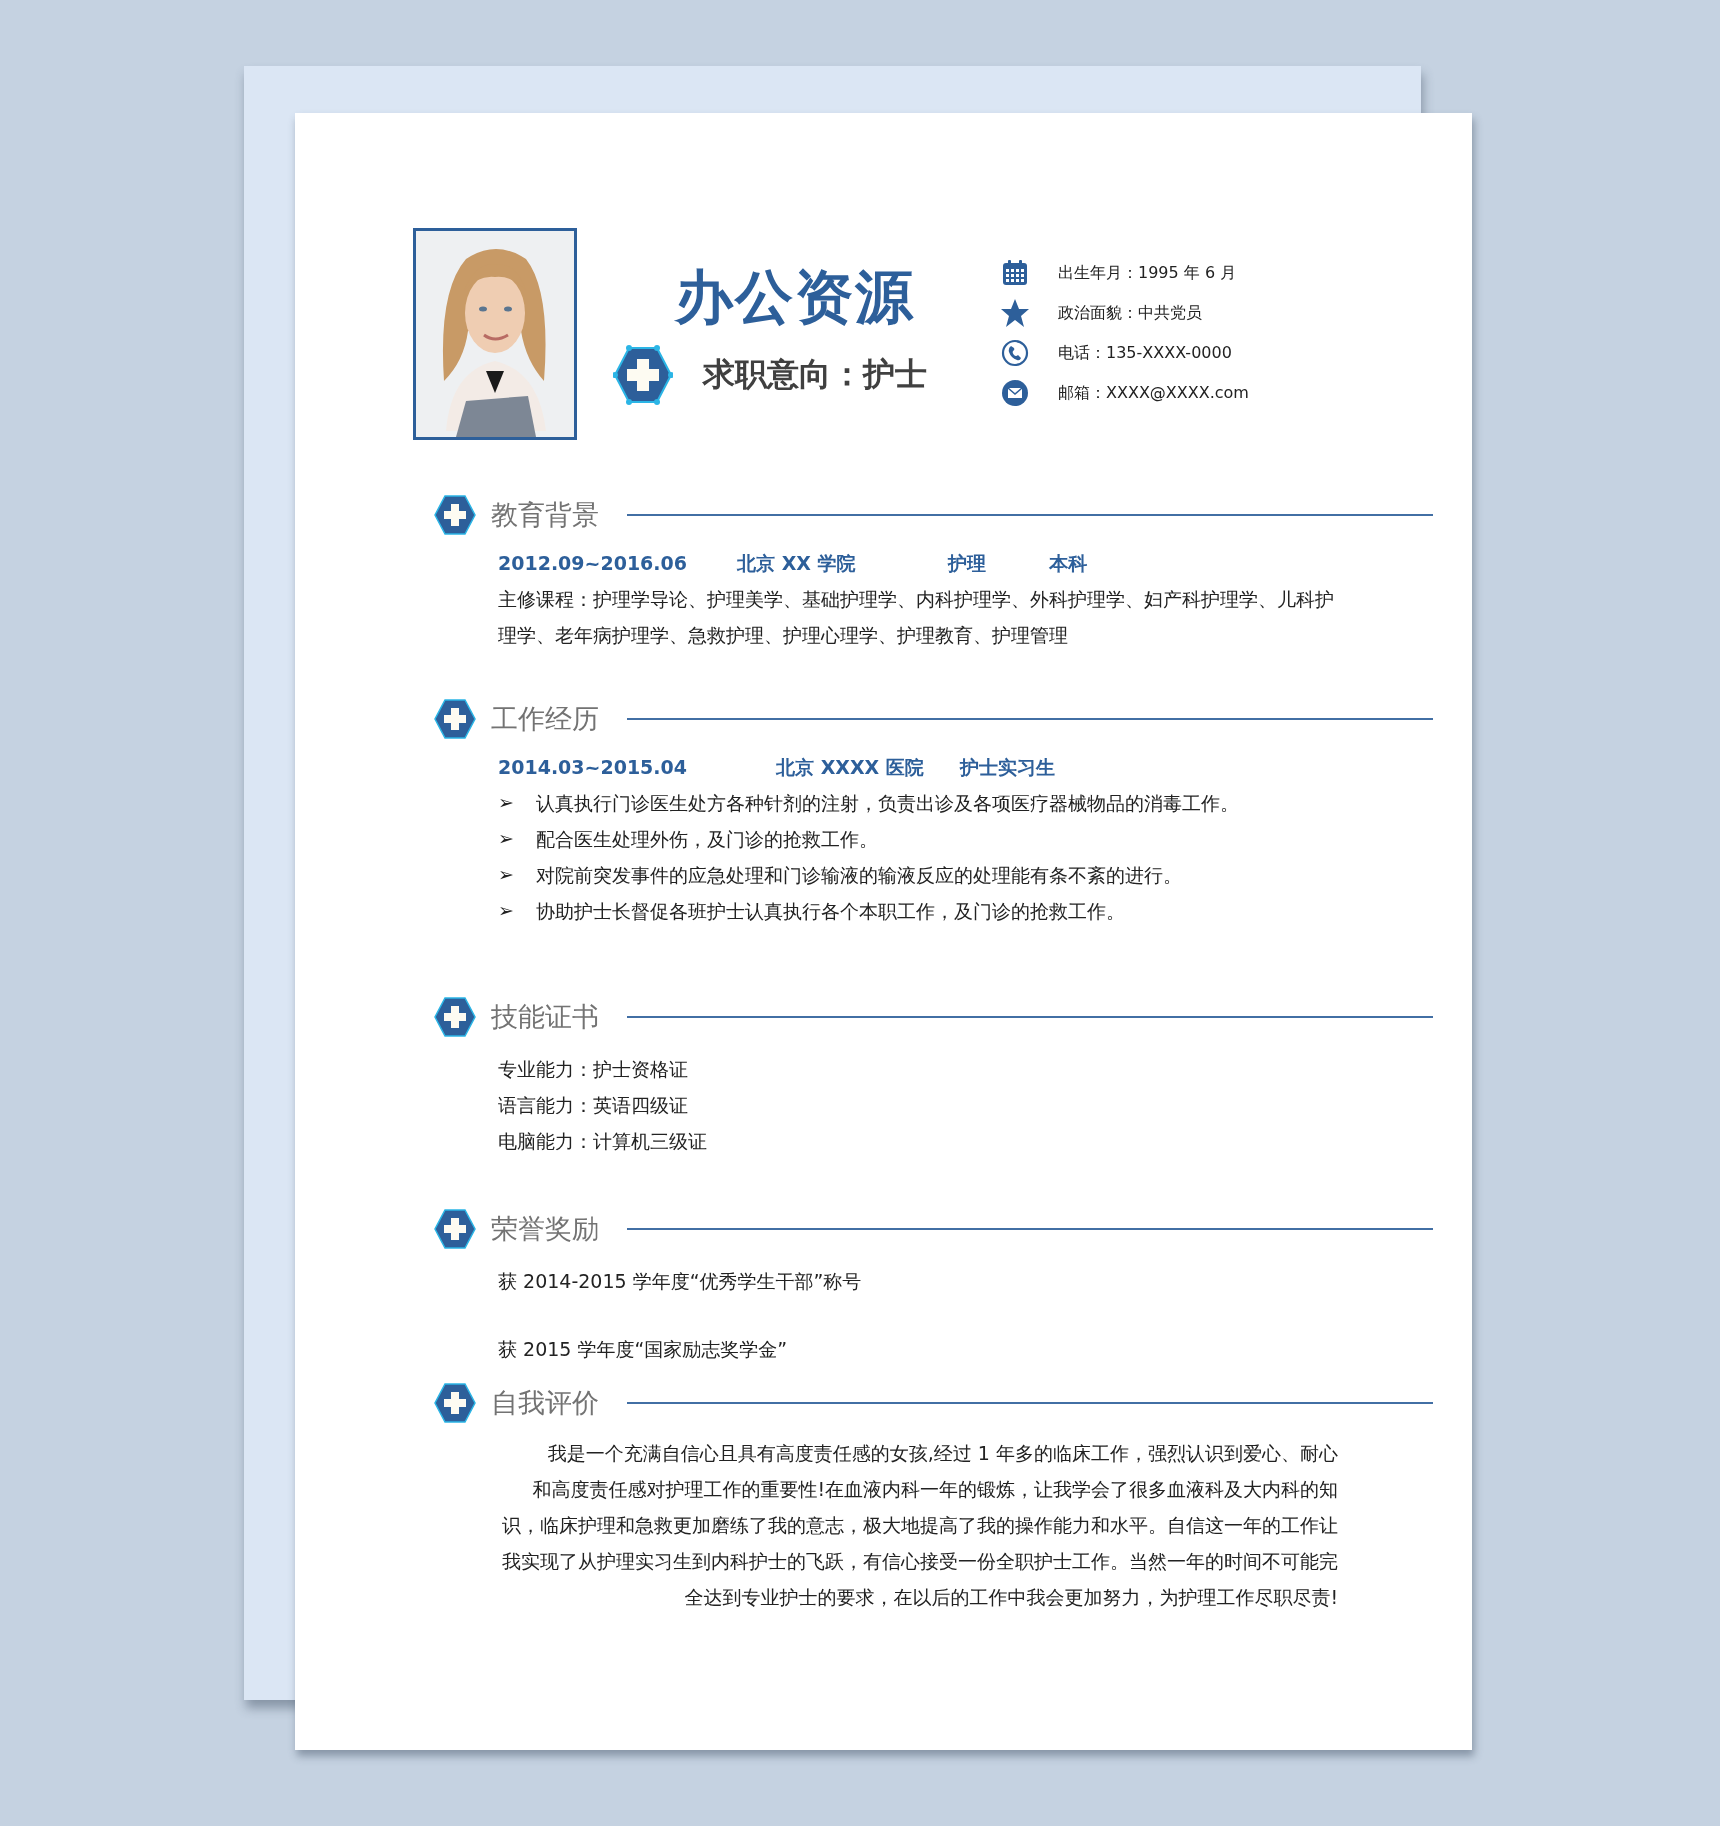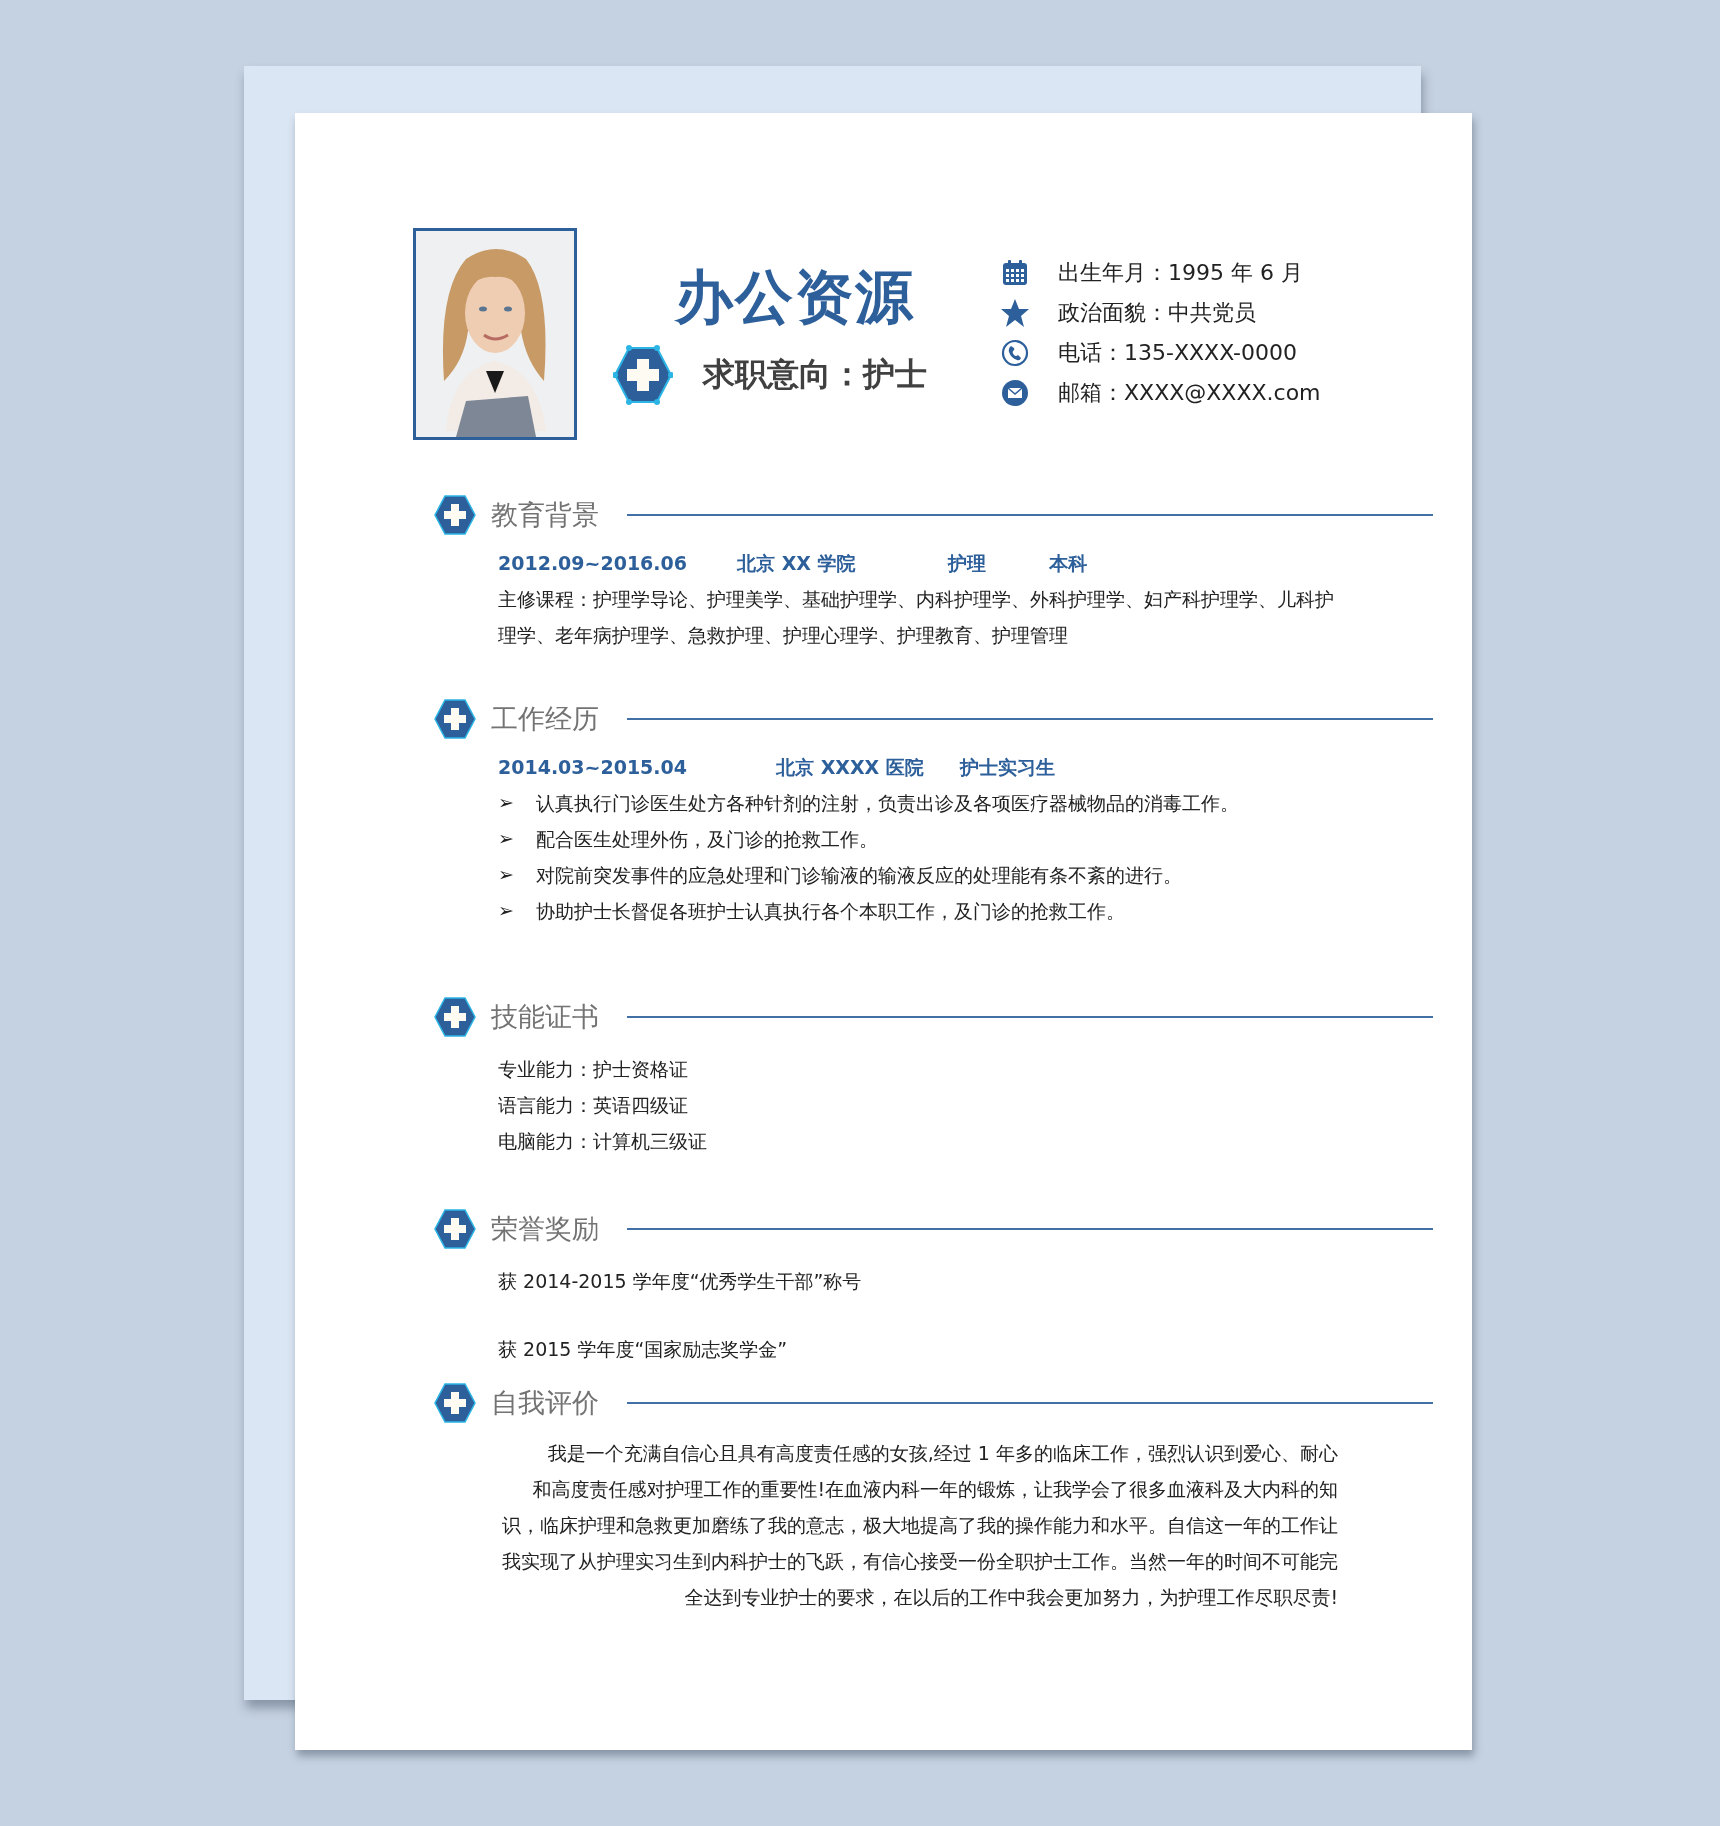--- a/index.html
+++ b/index.html
@@ -9,21 +9,21 @@
        box-shadow:2px 8px 10px rgba(60,75,95,0.45);}
   .front-sheet{position:absolute;left:295px;top:113px;width:1177px;height:1637px;background:#ffffff;
        box-shadow:2px 6px 8px rgba(60,75,95,0.45);}
   .abs{position:absolute;}
   .photo-frame{left:118px;top:115px;width:158px;height:206px;border:3px solid #2d5f9a;background:#eef1f4;overflow:hidden;}
   .name{left:380px;top:130px;width:240px;text-align:center;font-family:"DejaVu Serif","Liberation Serif",serif;
         font-size:58px;font-weight:bold;color:#2d5f9a;letter-spacing:2px;margin-top:16px;}
   .intent-icon{left:318px;top:232px;width:60px;height:60px;}
   .intent{left:408px;top:240px;font-family:"DejaVu Serif","Liberation Serif",serif;font-size:32px;font-weight:bold;color:#404040;}
   .info-list{left:705px;top:140px;}
-  .info-row{display:flex;align-items:center;height:40px;font-size:22px;color:#222;}
+  .info-row{display:flex;align-items:center;height:40px;font-size:16px;color:#222;}
   .info-icon{width:30px;height:30px;display:flex;align-items:center;justify-content:center;margin-right:28px;}
   .section-head{position:absolute;left:138px;display:flex;align-items:center;width:1000px;}
   .hex-icon{width:44px;height:44px;flex:none;}
   .section-title{font-family:"DejaVu Serif","Liberation Serif",serif;font-size:27px;color:#737373;margin-left:14px;white-space:nowrap;}
   .section-line{flex:1;height:2px;background:#2d5f9a;margin-left:28px;opacity:.9;}
   .text{position:absolute;left:203px;font-size:19px;color:#222;white-space:nowrap;}
   .blue-bold{font-weight:bold;color:#2d5f9a;font-size:19px;}
   .bullet{position:absolute;left:203px;font-size:19px;color:#222;white-space:nowrap;display:flex;}
   .bullet .arrow{width:38px;}
   .para{position:absolute;left:203px;width:840px;font-size:19px;line-height:36px;color:#222;text-indent:38px;text-align:right;}

